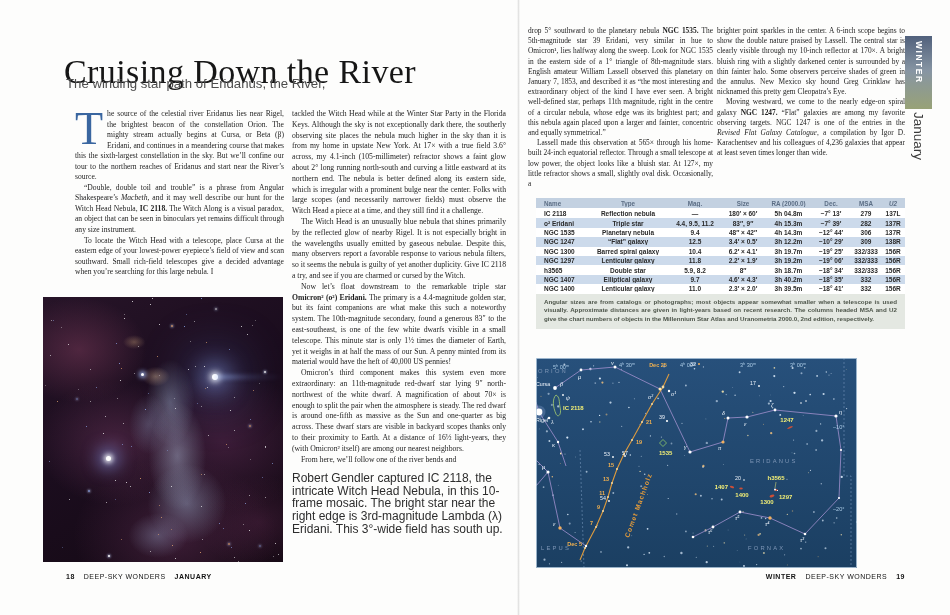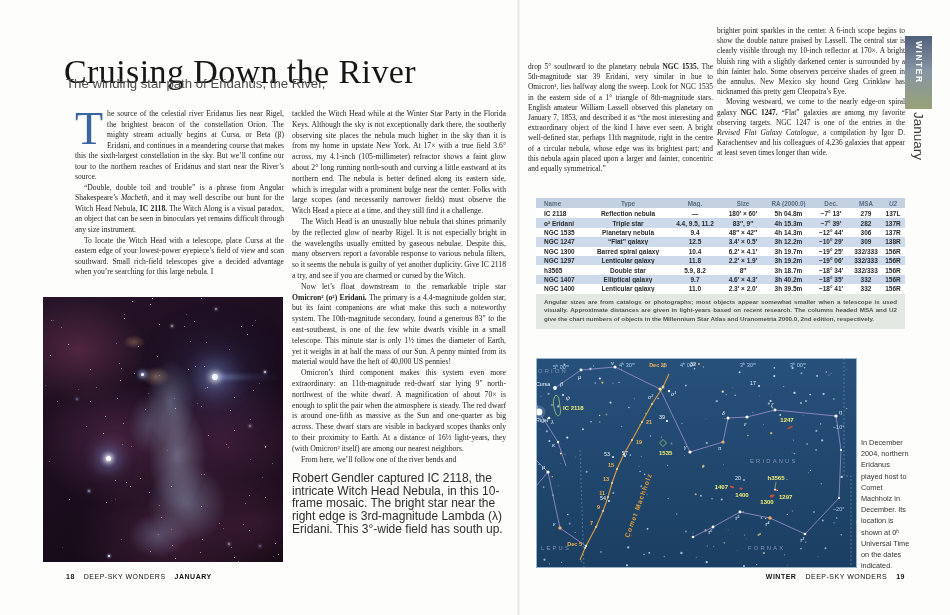--- a/index.html
+++ b/index.html
@@ -48,21 +48,21 @@
   .photo i{position:absolute;display:block;border-radius:50%;}
   .caption{margin-top:7px;font-family:"Liberation Sans",sans-serif;font-size:12px;
            line-height:12.6px;color:#2d2d2d;text-align:left;}
   .footer{top:573px;font-size:7px;letter-spacing:.5px;color:#141414;}
   .footer-l{left:66px;}
   .footer-r{left:655px;width:250px;text-align:right;}
   .footer span{margin-right:9px;}
   .footer .last{margin-right:0;}
 
   
-  .rcol1{left:528px;top:26px;width:185px;font-size:7.4px;line-height:10.2px;margin-top:36px;}
+  .rcol1{left:528px;top:26px;width:185px;font-size:7.4px;line-height:10.2px;}
   .rcol2{left:717px;top:26px;width:188px;font-size:7.4px;line-height:10.2px;}
 
   
   .table{left:536px;top:198px;width:369px;}
   .t-title{height:17px;display:flex;align-items:center;justify-content:center;
      background:linear-gradient(90deg,#9cb171 0%,#dde5c8 52%,#e9eedd 100%);
      font-size:12.5px;font-weight:bold;color:#17322b;letter-spacing:.3px;border-bottom:1px solid #fff;}
   .t-row{display:grid;grid-template-columns:50px 84px 50px 46px 45px 40px 30px 24px;
      align-items:center;height:9.4px;font-size:6.5px;font-weight:bold;color:#2a2a2a;}
   .t-head{height:10px;background:#c3d1e1;color:#5c6e85;font-size:6.3px;border-bottom:1px solid #fff;}
@@ -243,20 +243,21 @@
       <i style="left: 22%; top: 33.8%; width: 1px; height: 1px; background: rgb(157, 184, 255); opacity: 0.71;"></i>
       <i style="left: 85.2%; top: 14%; width: 1px; height: 1px; background: rgb(255, 255, 255); opacity: 0.89;"></i>
     </div>
 
   <div class="abs footer footer-l">
     <span class="bold">18</span><span>DEEP-SKY WONDERS</span><span class="bold last">JANUARY</span>
   </div>
 
   <div class="abs serifcol rcol1">
     <p><span>drop 5° southward to the planetary nebula </span><span class="bold">NGC 1535.</span><span> The 5th-magnitude star 39 Eridani, very similar in hue to Omicron¹, lies halfway along the sweep. Look for NGC 1535 in the eastern side of a 1° triangle of 8th-magnitude stars. English amateur William Lassell observed this planetary on January 7, 1853, and described it as “the most interesting and extraordinary object of the kind I have ever seen. A bright well-defined star, perhaps 11th magnitude, right in the centre of a circular nebula, whose edge was its brightest part; and this nebula again placed upon a larger and fainter, concentric and equally symmetrical.”</span></p>
+    <p class="ind">Lassell made this observation at 565× through his home-built 24-inch equatorial reflector. Through a small telescope at low power, the object looks like a bluish star. At 127×, my little refractor shows a small, slightly oval disk. Occasionally, a</p>
   </div>
   <div class="abs serifcol rcol2">
     <p>brighter point sparkles in the center. A 6-inch scope begins to show the double nature praised by Lassell. The central star is clearly visible through my 10-inch reflector at 170×. A bright bluish ring with a slightly darkened center is surrounded by a thin fainter halo. Some observers perceive shades of green in the annulus. New Mexico sky hound Greg Crinklaw has nicknamed this pretty gem Cleopatra’s Eye.</p>
     <p class="ind"><span>Moving westward, we come to the nearly edge-on spiral galaxy </span><span class="bold">NGC 1247.</span><span> “Flat” galaxies are among my favorite observing targets. NGC 1247 is one of the entries in the </span><span class="ital">Revised Flat Galaxy Catalogue</span><span>, a compilation by Igor D. Karachentsev and his colleagues of 4,236 galaxies that appear at least seven times longer than wide.</span></p>
   </div>
 
   <div class="abs table">
     <div class="t-row t-head">
       <div class="td l">Name</div>
       <div class="td">Type</div>
@@ -686,21 +687,20 @@
       <text class="sv-star" x="86" y="97">57</text>
       <text class="sv-star" x="70" y="142" text-anchor="end">54</text>
       <text class="sv-star" x="205" y="122" text-anchor="end">20</text>
       <text class="sv-star" x="220" y="27" text-anchor="end">17</text>
       <text class="sv-star" x="160" y="8" text-anchor="end">32</text>
 
       <rect x="0.5" y="0.5" width="320" height="209" fill="none" stroke="#b9cfe2" stroke-width="0.8"></rect>
     </svg>
   </div>
 
-  <div class="abs chart-caption">In December 2004, northern Eridanus played host to Comet Machholz in December. Its location is shown at 0ʰ Universal Time on the dates indicated.</div>
 
   <div class="abs footer footer-r">
     <span class="bold">WINTER</span><span>DEEP-SKY WONDERS</span><span class="bold last">19</span>
   </div>
 
   <div class="abs tab-winter">
     <span>WINTER</span>
   </div>
   <div class="abs tab-january">
     <span>January</span>

